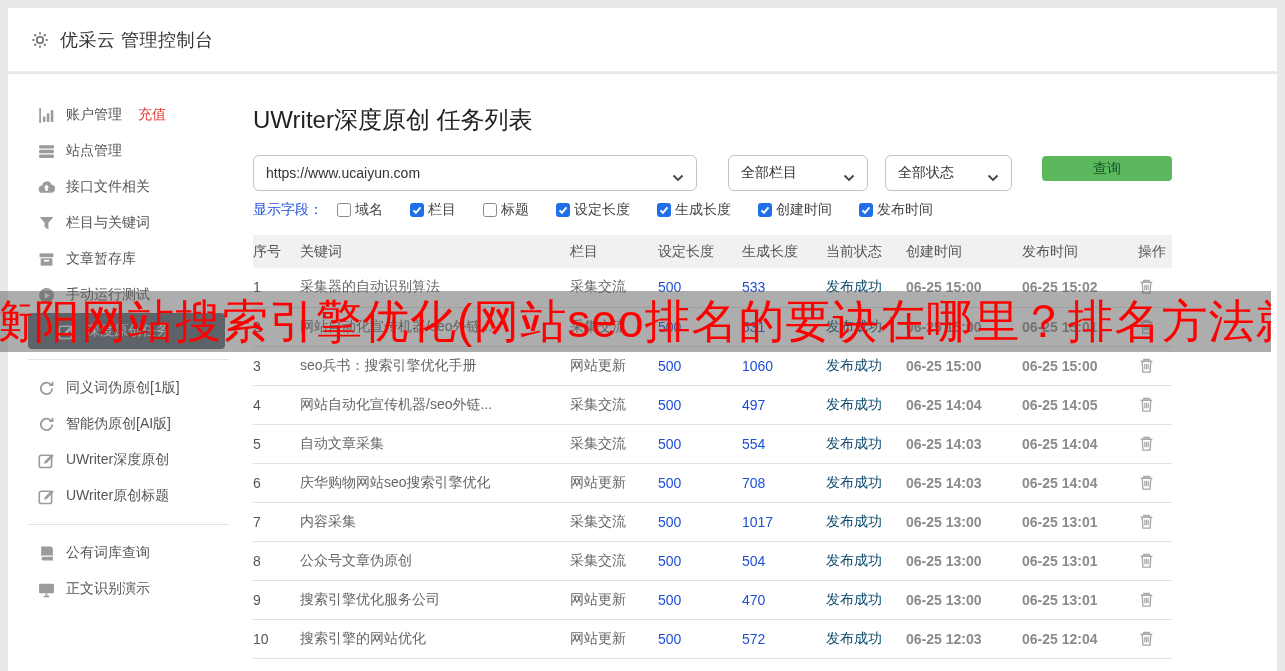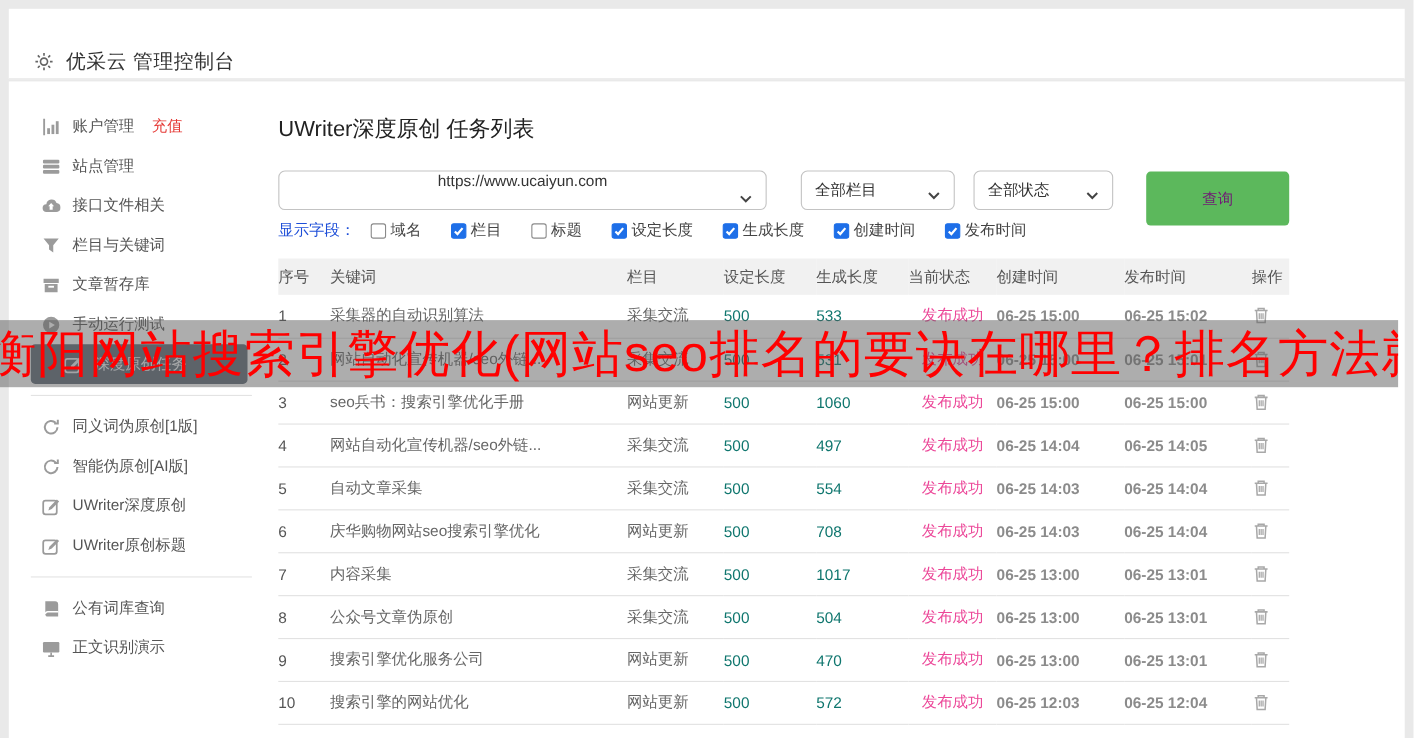--- a/index.html
+++ b/index.html
@@ -1,65 +1,65 @@
 <!DOCTYPE html>
 <html><head>
 <meta charset="utf-8">
 <style>
   * { margin:0; padding:0; box-sizing:border-box; }
   html,body { width:1285px; height:671px; overflow:hidden; }
   body { font-family:"Liberation Sans","DejaVu Sans",sans-serif; background:#e9e9e9; position:relative; }
 
   .panel { position:absolute; left:8px; width:1269px; background:#fff; }
   .header-bar { top:8px; height:64px; border-bottom:1px solid #ececec; }
-  .header-inner { display:flex; align-items:center; height:100%; padding-left:22px;margin-top:16px; }
+  .header-inner { display:flex; align-items:center; height:100%; padding-left:22px; }
   .header-inner .gear { width:20px; height:20px; margin-right:10px; }
   .app-title { font-size:18px; color:#333; letter-spacing:.5px; }
 
   .body-panel { top:74px; bottom:0; }
 
   
   .sidebar { position:absolute; left:0; top:0; bottom:0; width:245px; padding-top:23px; }
   .side-item { position:relative; height:36px; display:flex; align-items:center; padding-left:30px; font-size:14px; color:#555; cursor:pointer; }
   .side-item .icn { width:17px; height:17px; margin-right:11px; flex:none; color:#9b9b9b; }
   .side-item .icn svg { width:100%; height:100%; display:block; }
   .side-item.active { background:#5e6a77; color:#f2f4f6; border-radius:4px; margin:0 28px 0 20px; height:36px; }
   .side-item.active .icn { color:#e8ebee; }
   .side-badge { color:#e53935; margin-left:16px; font-size:14px; }
   .side-divider { border:none; border-top:1px solid #e3e3e3; margin:10px 24px 10px 20px; }
 
   
   .main { position:absolute; left:245px; top:0; right:0; bottom:0; }
-  .main-title { position:absolute; left:0; top:30px; font-size:20px; font-weight:500; color:#222; }
+  .main-title { position:absolute; left:0; top:30px; font-size:24px; font-weight:500; color:#222; }
 
   .controls { position:absolute; left:0; top:81px; height:36px; width:930px; }
   .sel { position:absolute; height:36px; border:1px solid #c3c3c3; border-radius:6px; background:#fff; display:flex; align-items:center; padding:0 12px; font-size:14px; color:#333; cursor:pointer; }
   .sel .chev { margin-left:auto; width:12px; height:8px; }
-  .sel-site { left:0; width:444px;flex-direction:column; }
+  .sel-site { left:0; width:444px; }
   .sel-col  { left:475px; width:140px; }
   .sel-stat { left:632px; width:127px; }
-  .btn-search { position:absolute; left:789px; top:1px; width:130px; height:49px; background:#5cb85c; color:#701a75; font-size:14px; border:none; border-radius:4px; cursor:pointer; }
+  .btn-search { position:absolute; left:789px; top:1px; width:130px; height:25px; background:#5cb85c; color:#14532d; font-size:14px; border:none; border-radius:4px; cursor:pointer; }
 
   .fields { position:absolute; left:0; top:127px; display:flex; align-items:center; font-size:14px; color:#444; }
   .fields-label { color:#1d4ed8; margin-right:14px; }
   .cb-item { display:flex; align-items:center; margin-right:27px; cursor:pointer; }
   .cb { width:14px; height:14px; border:1px solid #8a8a8a; border-radius:2.5px; background:#fff; margin-right:4px; flex:none; }
   .cb.checked { background:#1e6fe8; border-color:#1e6fe8; }
   .cb svg { width:100%; height:100%; display:block; }
 
   .table-wrap { position:absolute; left:0; top:161px; }
   table { border-collapse:collapse; table-layout:fixed; width:919px; font-size:14px; }
   th { background:#f1f1f1; color:#555; font-weight:400; text-align:left; height:33px; padding:0; }
   td { height:39px; border-bottom:1px solid #e2e2e2; padding:0; color:#666; }
   .col-no{width:47px;} .col-kw{width:270px;} .col-cat{width:88px;} .col-set{width:84px;}
   .col-gen{width:84px;} .col-st{width:80px;} .col-cr{width:116px;} .col-pub{width:116px;} .col-op{width:34px;}
   td.no { color:#555; }
-  td.num { color:#0f766e; }
+  td.num { color:#1d4ed8; }
   td.kw { color:#666; white-space:nowrap; overflow:hidden; text-overflow:ellipsis; padding-right:8px; }
-  td.status { color:#ec4899;text-align:center; }
+  td.status { color:#0c4a6e; }
   td.time { color:#8b8b8b;font-weight:bold; }
   .trash { width:17px; height:18px; display:block; cursor:pointer; }
 
   
   .overlay-band { position:absolute; left:0; top:291px; width:1271px; height:61px; background:rgba(92,92,92,.5); overflow:hidden; z-index:50; }
   .overlay-text { position:absolute; left:-13px; top:0; line-height:61px; white-space:nowrap; font-size:46px; color:#f00; letter-spacing:1px; }
 </style>
 </head>
 <body>
 

